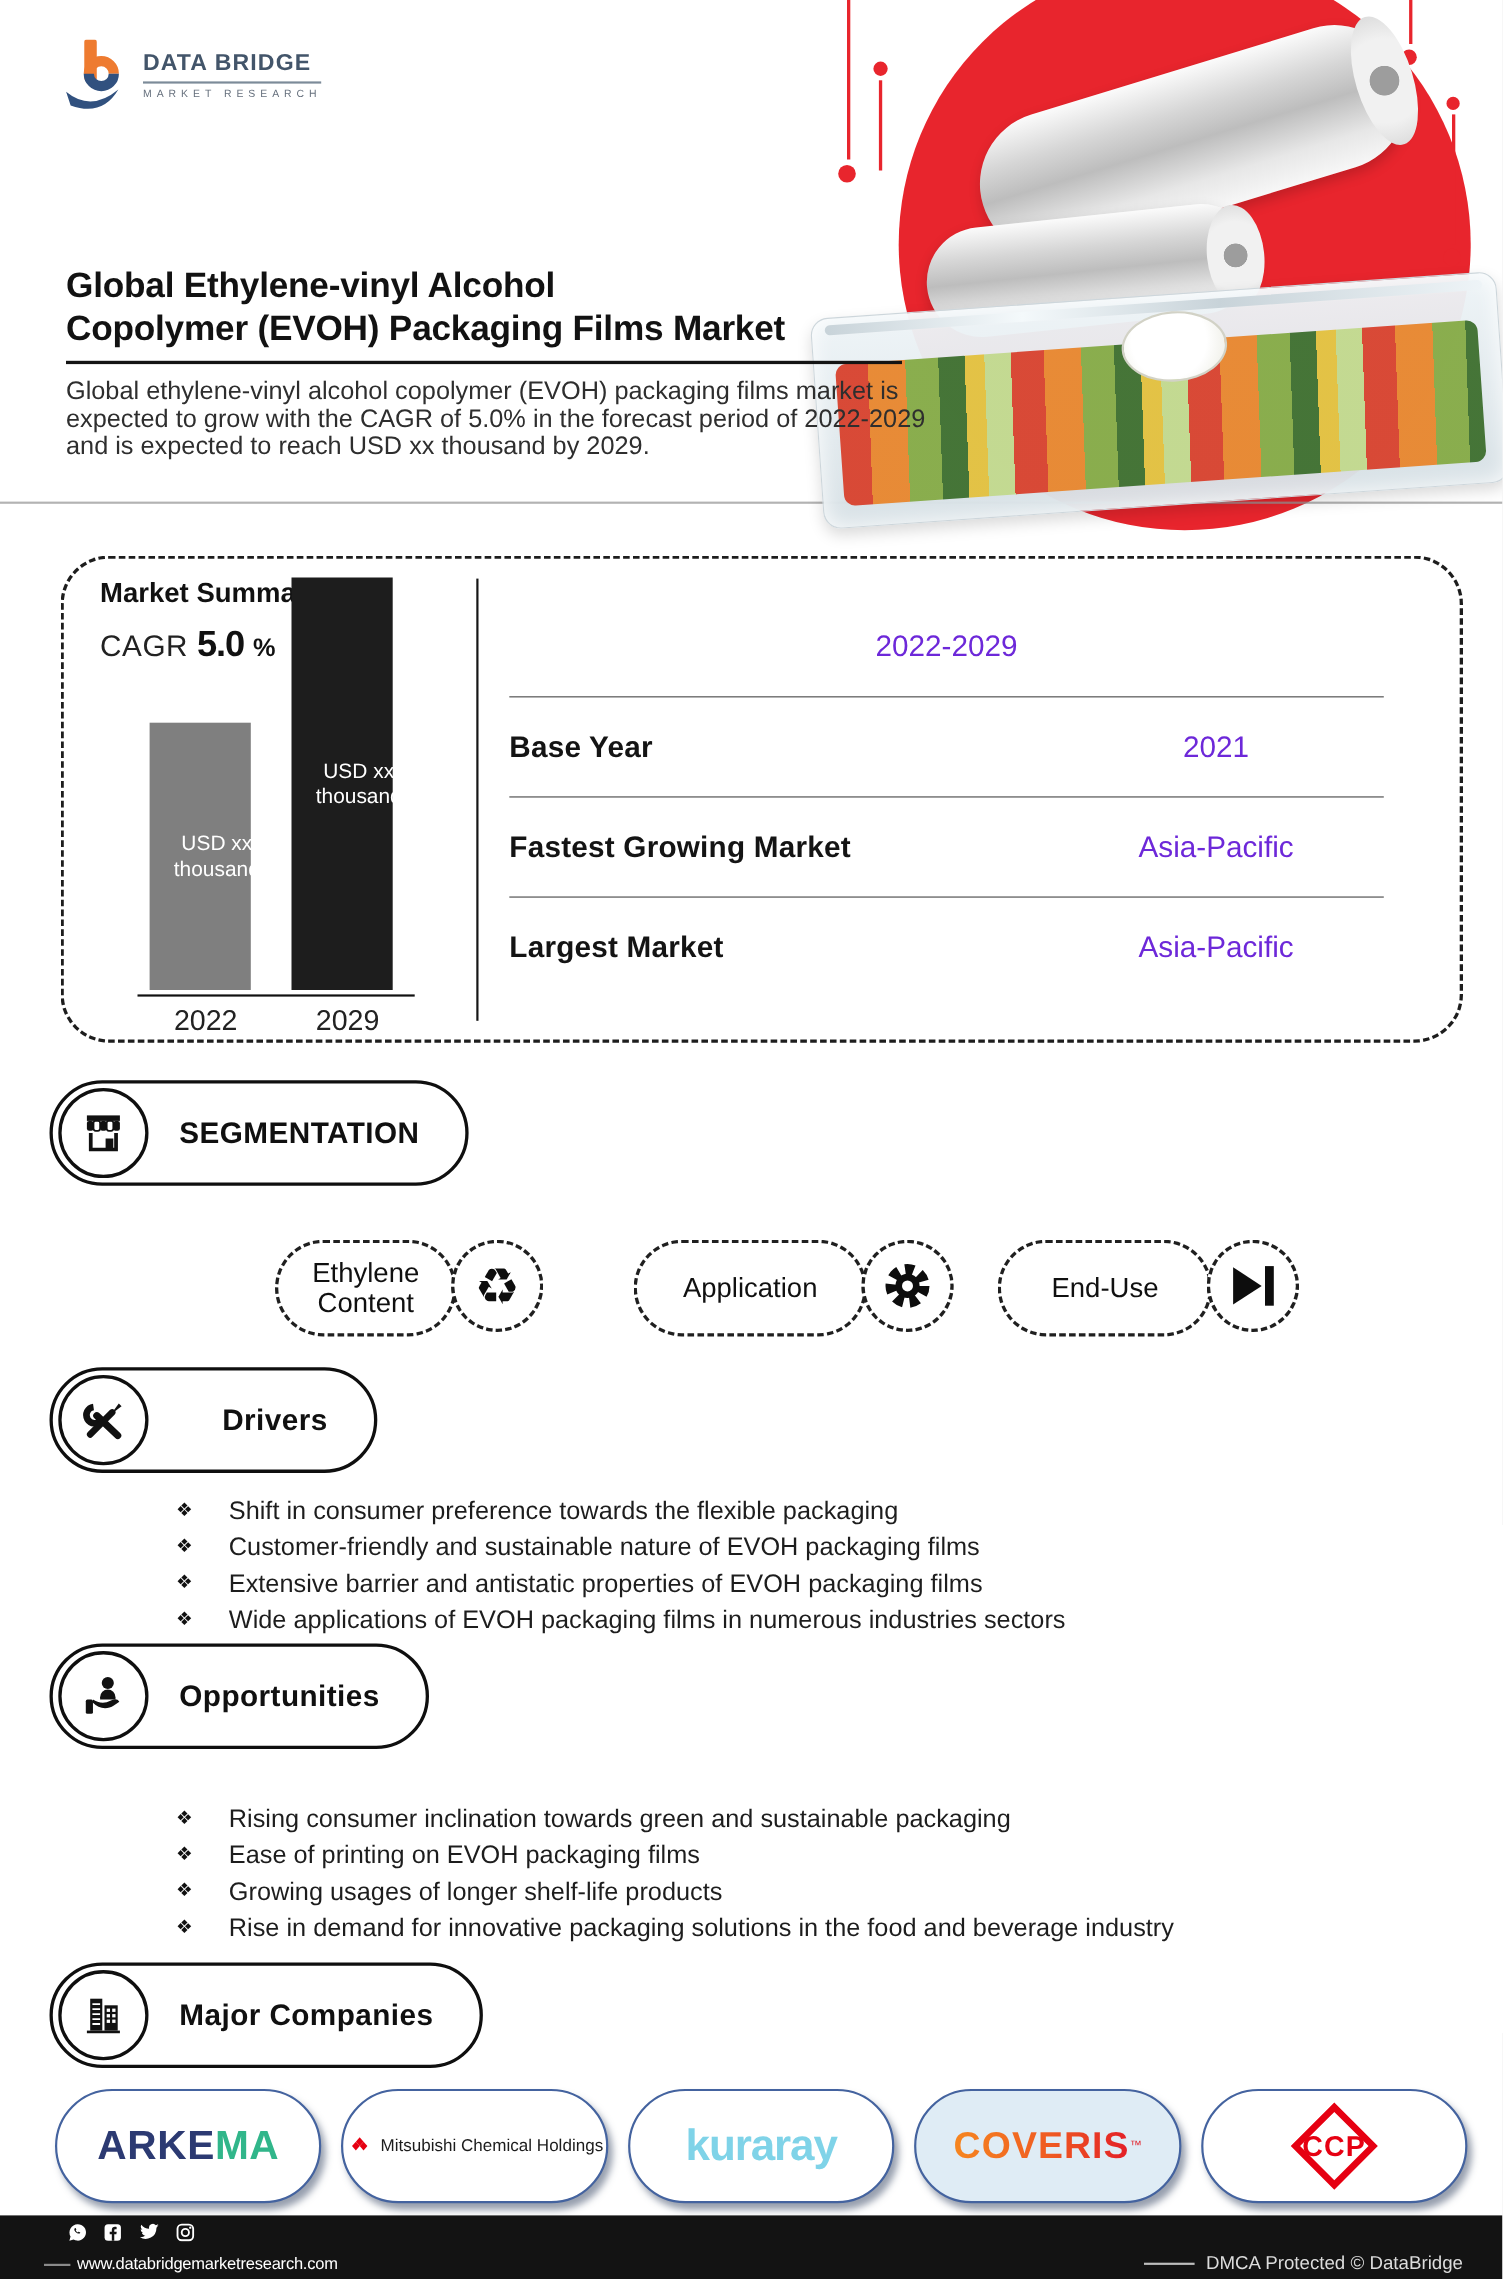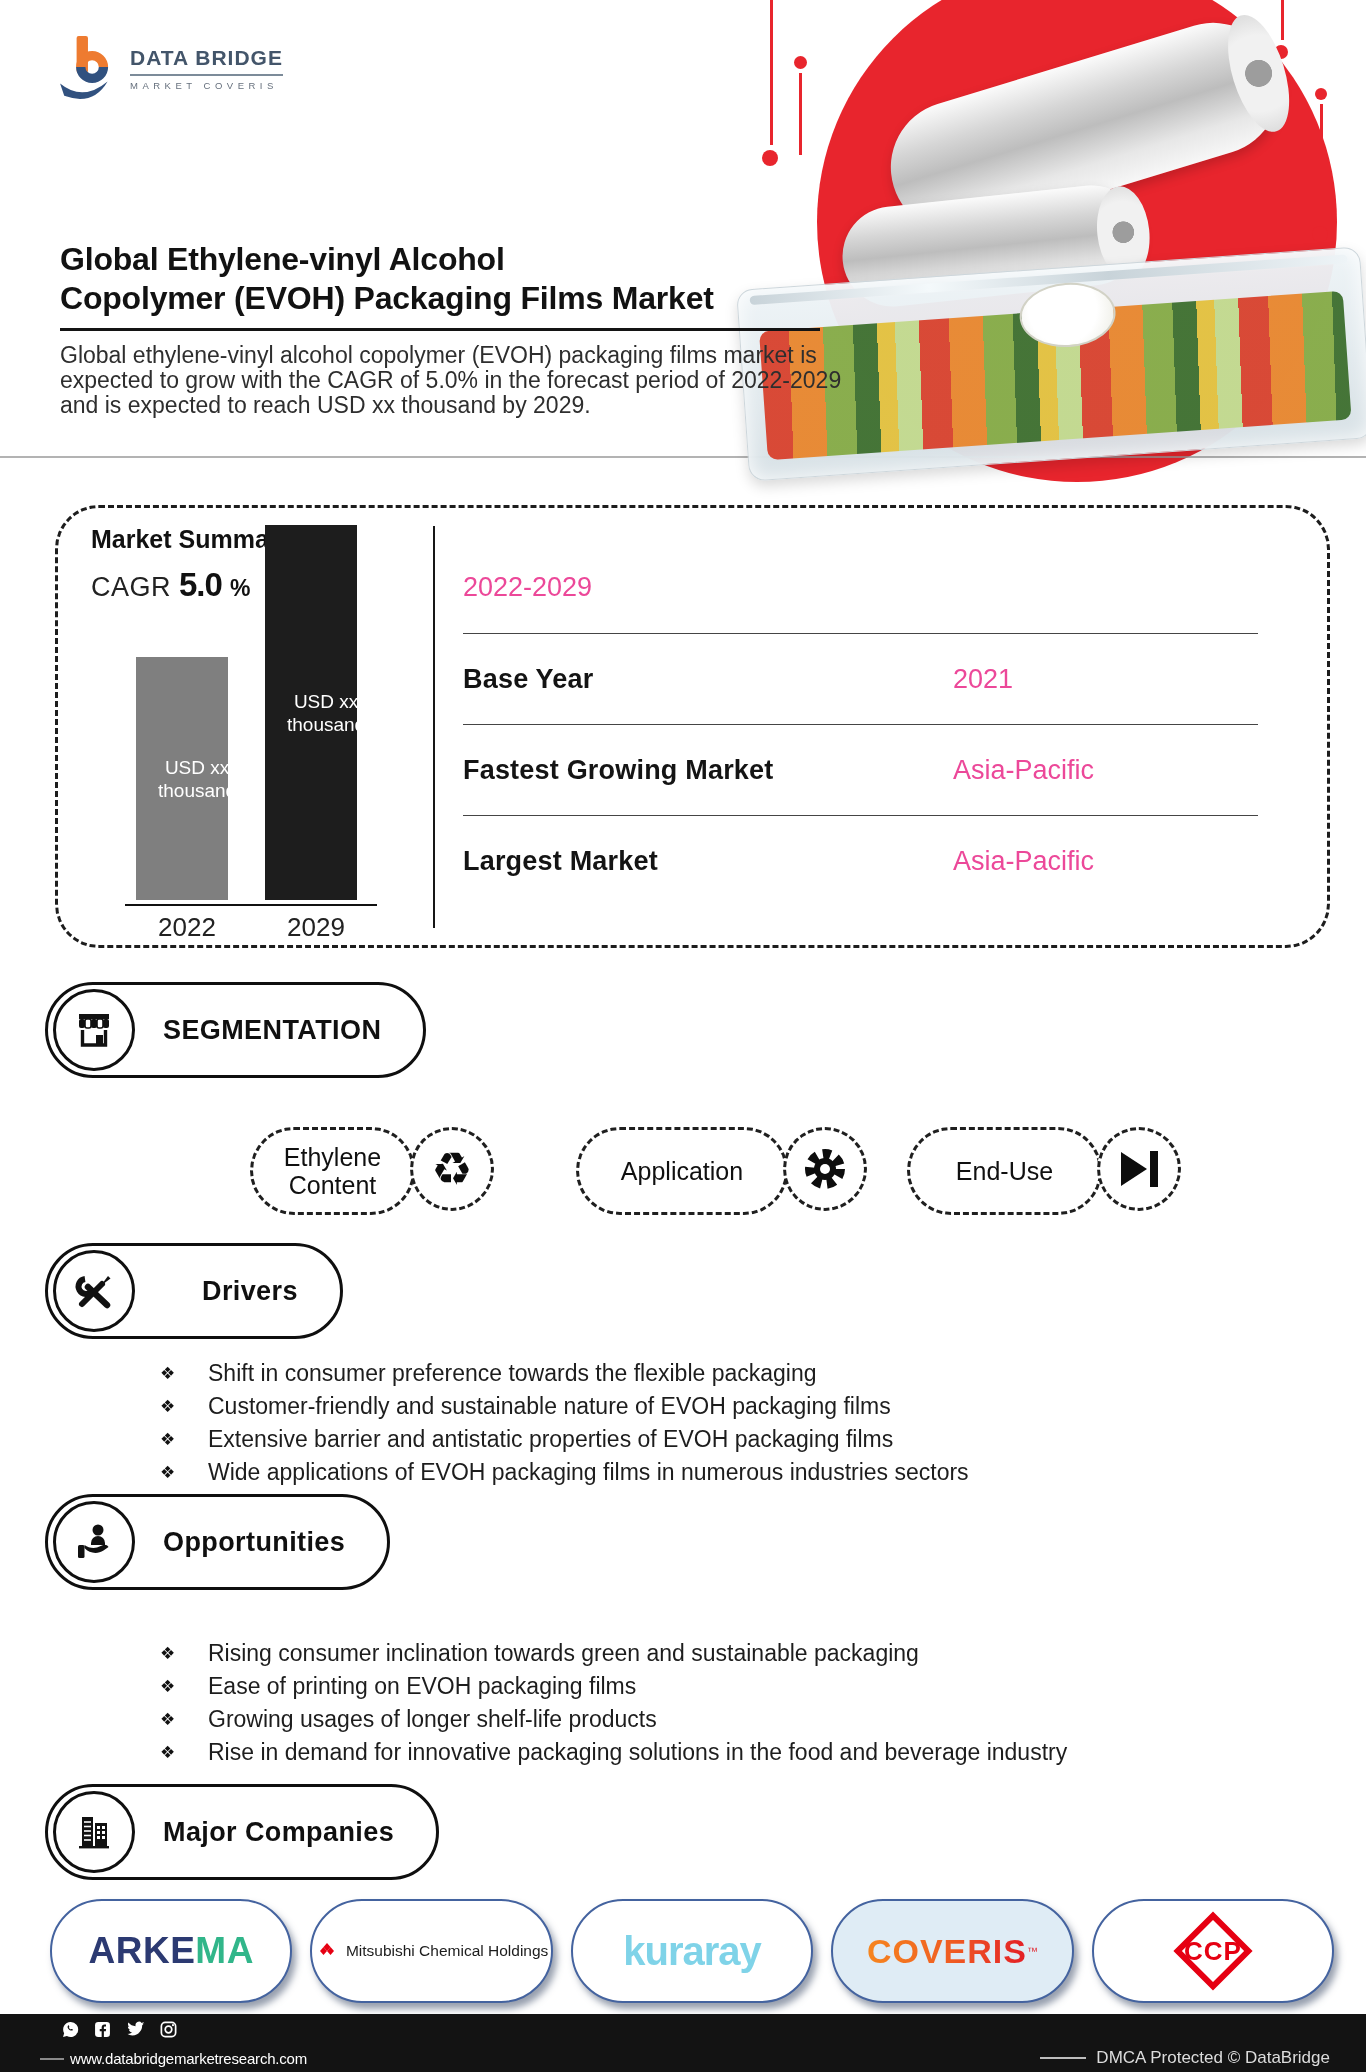--- a/index.html
+++ b/index.html
@@ -56,21 +56,21 @@
   .chart-baseline { position:absolute; left:67px; top:396px; width:252px; height:2px; background:#111; }
   .bar-year { position:absolute; top:404px; width:102px; text-align:center; font-size:26px; color:#222; font-weight:500; }
   .year-2022 { left:78px; } .year-2029 { left:207px; }
 
   .summary-vdivider { position:absolute; left:375px; top:18px; width:2px; height:402px; background:#161616; }
 
   .info-table { position:absolute; left:405px; top:34px; width:795px; }
   .info-row { height:91px; display:flex; align-items:center; }
   .info-row + .info-row { border-top:1.5px solid #454545; }
   .info-label { width:490px; font-size:27px; font-weight:700; color:#141414; letter-spacing:.2px; }
-  .info-value { flex:1; font-size:27px; color:#ec4899; }
+  .info-value { flex:1; font-size:27px; color:#6d28d9;text-align:center; }
 
   
   .section-pill { position:absolute; display:inline-flex; align-items:center; height:96px; border:3px solid #0f0f0f; border-radius:60px; background:#fff; padding:0 42px 0 5px; z-index:3; }
   .pill-circle { width:82px; height:82px; border:3px solid #0f0f0f; border-radius:50%; background:#fff; display:flex; align-items:center; justify-content:center; flex:none; }
   .pill-label { margin-left:28px; font-size:27px; font-weight:800; color:#101010; letter-spacing:.4px; white-space:nowrap; }
 
   .pill-segmentation { left:45px; top:982px; }
   .pill-drivers { left:45px; top:1243px;gap:39px; }
   .pill-opportunities { left:45px; top:1494px; }
   .pill-companies { left:45px; top:1784px; }
@@ -152,21 +152,21 @@
 
   <div class="brand">
     <svg width="58" height="64" viewBox="0 0 56 62">
       <rect x="16" y="0" width="11" height="36" rx="2" fill="#ee7b30"></rect>
       <path d="M20 30 a11 11 0 0 1 22 0" stroke="#ee7b30" stroke-width="9" fill="none"></path>
       <path d="M42 30 a11 11 0 0 1 -22 0" stroke="#31517f" stroke-width="9" fill="none"></path>
       <path d="M0 46 Q 22 64 46 44 Q 32 68 4 58 Z" fill="#31517f"></path>
     </svg>
     <div class="brand-text">
       <div class="brand-line1">DATA BRIDGE</div>
-      <div class="brand-line2">MARKET COVERIS</div>
+      <div class="brand-line2">MARKET RESEARCH</div>
     </div>
   </div>
 
   <div class="title-block">
     <h1 class="main-title">
       <span>Global Ethylene-vinyl Alcohol</span><br>
       <span>Copolymer (EVOH) Packaging Films Market</span>
     </h1>
     <div class="title-underline"></div>
     <p class="desc">

